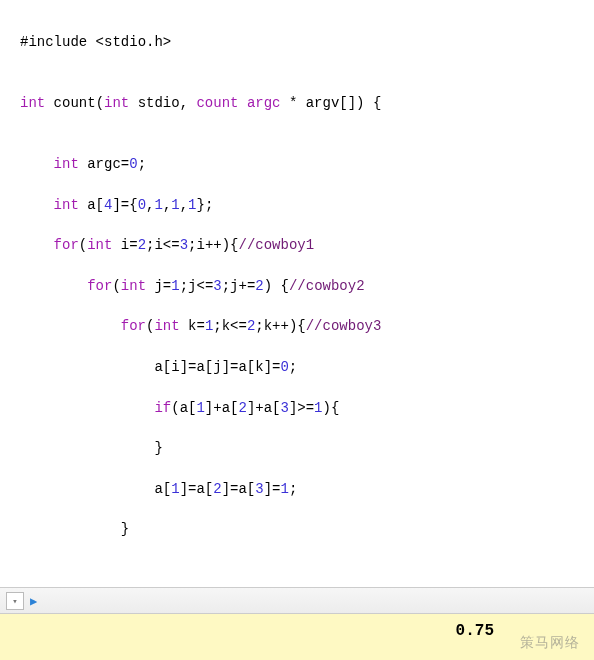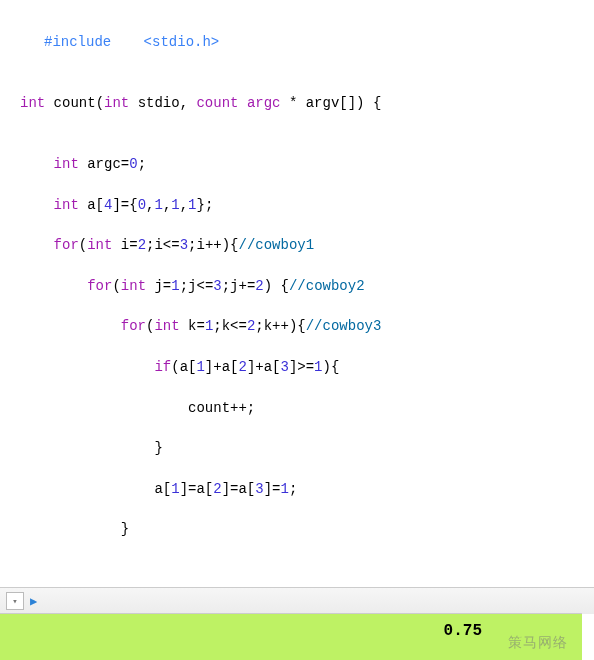--- a/index.html
+++ b/index.html
@@ -11,24 +11,24 @@
     width: 594px;
     height: 660px;
     overflow: hidden;
     position: relative;
   }
   .code-area {
     padding: 12px 4px 4px 20px;
     line-height: 1.45;
     white-space: pre;
   }
-  .kw-pre   { color: #3b82f6; margin-left: 24px; }   
+  .kw-pre   { color: #000000; }   
   .kw-type  { color: #a21caf; }
   .num      { color: #3a30d7; }
-  .comment  { color: #0369a1; }
+  .comment  { color: #701a75; }
   .line { display: block; }
 
   .console-bar {
     position: absolute;
     bottom: 46px;
     left: 0;
     right: 0;
     height: 26px;
     border-top: 1px solid #ccc;
     background: linear-gradient(#f6f6f6, #ececec);
@@ -40,24 +40,24 @@
     width: 16px; height: 16px;
     border: 1px solid #bbb;
     background: #fff;
     display: flex; align-items: center; justify-content: center;
     font-size: 9px; color: #777;
     margin-right: 6px;
   }
   .console-output {
     position: absolute;
     bottom: 0;
-    left: 0; right: 12px;
+    left: 0; right: 0;
     height: 46px;
     border-top: 1px solid #ccc;
-    background: #bef264;
+    background: #fef9c3;
   }
   .out-val {
     position: absolute;
     right: 100px;
     top: 8px;
     font-weight: bold;
     font-size: 16px;
     color: #000;
   }
   .watermark {
@@ -76,22 +76,22 @@
 <div class="code-area">
 <span class="line"><span class="kw-pre">#include</span><span class="kw-pre"> &lt;stdio.h&gt;</span></span>
 <span class="line"></span>
 <span class="line"><span class="kw-type">int</span><span> count(</span><span class="kw-type">int</span><span> stdio, </span><span class="kw-type">count</span><span> </span><span class="kw-type">argc</span><span> * argv[]) {</span></span>
 <span class="line"></span>
 <span class="line"><span class="kw-type">    int</span><span> argc=</span><span class="num">0</span><span>;</span></span>
 <span class="line"><span class="kw-type">    int</span><span> a[</span><span class="num">4</span><span>]={</span><span class="num">0</span><span>,</span><span class="num">1</span><span>,</span><span class="num">1</span><span>,</span><span class="num">1</span><span>};</span></span>
 <span class="line"><span class="kw-type">    for</span><span>(</span><span class="kw-type">int</span><span> i=</span><span class="num">2</span><span>;i&lt;=</span><span class="num">3</span><span>;i++){</span><span class="comment">//cowboy1</span></span>
 <span class="line"><span class="kw-type">        for</span><span>(</span><span class="kw-type">int</span><span> j=</span><span class="num">1</span><span>;j&lt;=</span><span class="num">3</span><span>;j+=</span><span class="num">2</span><span>) {</span><span class="comment">//cowboy2</span></span>
 <span class="line"><span class="kw-type">            for</span><span>(</span><span class="kw-type">int</span><span> k=</span><span class="num">1</span><span>;k&lt;=</span><span class="num">2</span><span>;k++){</span><span class="comment">//cowboy3</span></span>
+<span class="line"><span>                a[i]=a[j]=a[k]=</span><span class="num">0</span><span>;</span></span>
 <span class="line"><span class="kw-type">                if</span><span>(a[</span><span class="num">1</span><span>]+a[</span><span class="num">2</span><span>]+a[</span><span class="num">3</span><span>]&gt;=</span><span class="num">1</span><span>){</span></span>
-<span class="line">                    count++;</span>
 <span class="line">                }</span>
 <span class="line"><span>                a[</span><span class="num">1</span><span>]=a[</span><span class="num">2</span><span>]=a[</span><span class="num">3</span><span>]=</span><span class="num">1</span><span>;</span></span>
 <span class="line">            }</span>
 
 
 <span class="line"></span>
 
 
 
 

